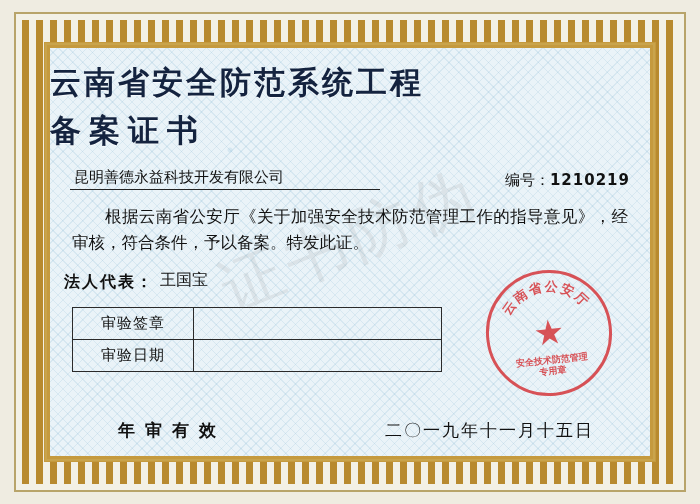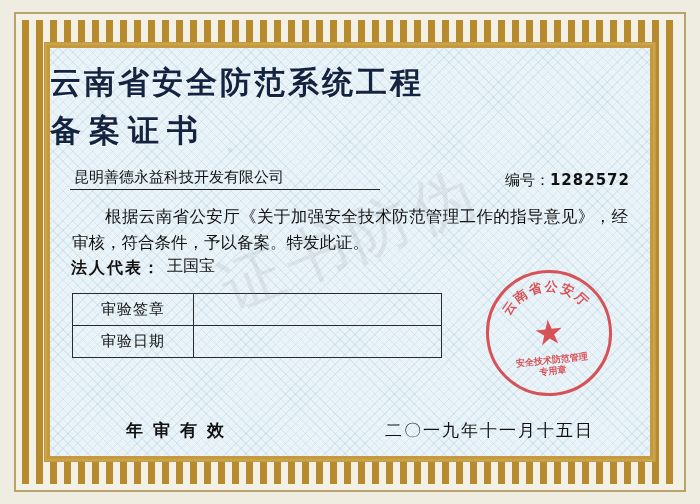--- a/index.html
+++ b/index.html
@@ -95,21 +95,21 @@
   }
   .codewrap{white-space:nowrap;font-size:15px;}
   .code-num{font-weight:bold;letter-spacing:1px;}
   .body-text{
     margin-top:14px;padding:0 22px;
     font-size:16.5px;line-height:26px;color:#111;
     text-align:justify;
     text-indent:2em;
   }
   .legal{
-    padding:0 21px;
+    margin-top:14px;padding:0 14px;
     font-size:16px;color:#111;
     display:flex;align-items:flex-end;
   }
   .legal b{font-weight:bold;letter-spacing:2px;}
   .legal .name{
     margin-left:6px;
     border-bottom:1px solid transparent;
     padding-bottom:1px;
   }
   table.inspect{
@@ -119,21 +119,21 @@
   }
   table.inspect td{
     border:1px solid #2a2a2a;
     height:31px;
     font-size:15px;
     color:#111;
     padding:0 8px;
   }
   table.inspect td.lbl{width:104px;letter-spacing:1px;text-align:center;}
   .footer{
-    position:absolute;left:8px;right:0;bottom:14px;
+    position:absolute;left:0;right:0;bottom:14px;
     padding:0 22px;
     display:flex;align-items:center;justify-content:space-between;
     font-size:17px;color:#111;
   }
   .valid{letter-spacing:10px;font-weight:bold;margin-left:46px;}
   .datetext{letter-spacing:2px;margin-right:34px;}
   
   .seal{
     position:absolute;right:38px;bottom:60px;
     width:120px;height:120px;border-radius:50%;
@@ -172,21 +172,21 @@
     <div class="watermark">证书防伪</div>
 
     <div class="title">
       <span>云南省安全防范系统工程</span>
       <span class="l2">备案证书</span>
     </div>
 
     <div class="row-company">
       <span class="company">昆明善德永益科技开发有限公司</span>
       <span class="codewrap">
-        <span>编号：</span><span class="code-num">1282572</span>
+        <span>编号：</span><span class="code-num">1210219</span>
       </span>
     </div>
 
     <div class="body-text">根据云南省公安厅《关于加强安全技术防范管理工作的指导意见》，经审核，符合条件，予以备案。特发此证。</div>
 
     <div class="legal">
       <b>法人代表：</b>
       <span class="name">王国宝</span>
     </div>
 

